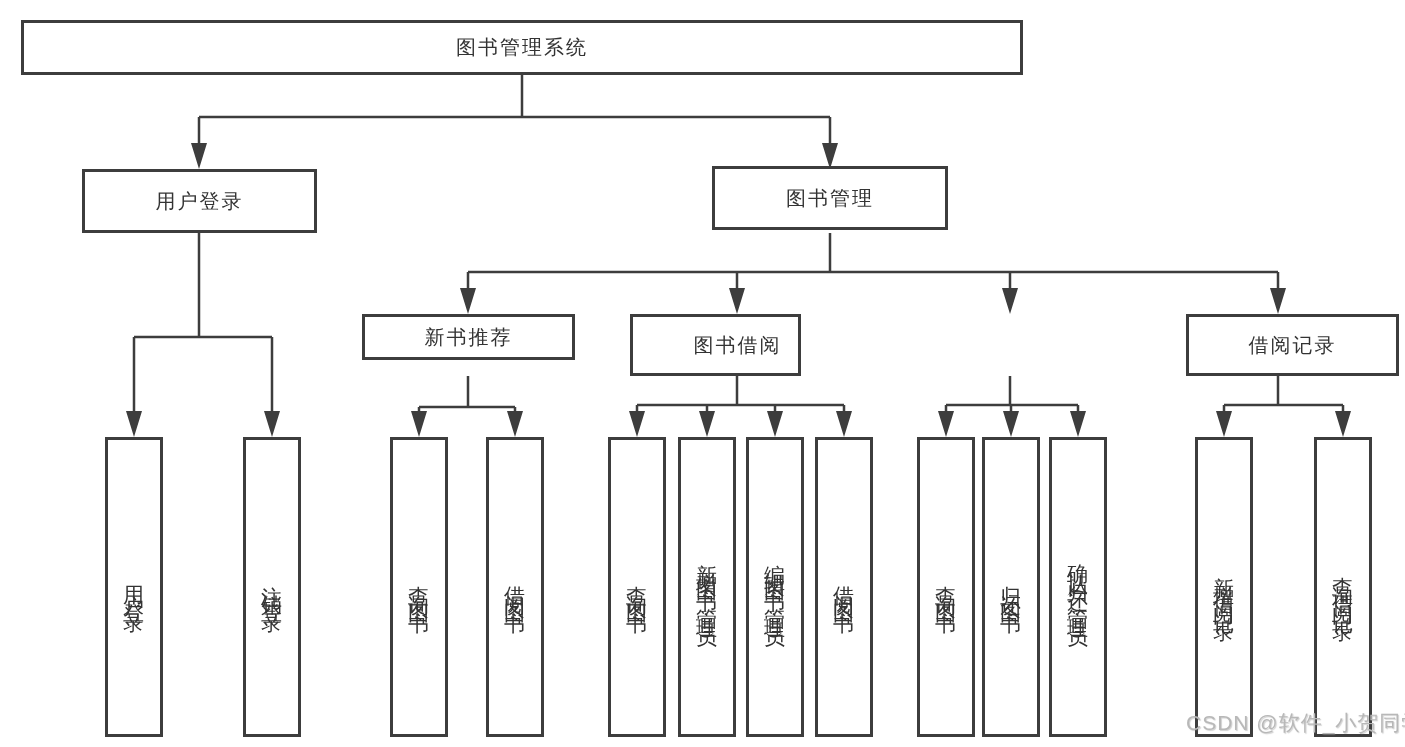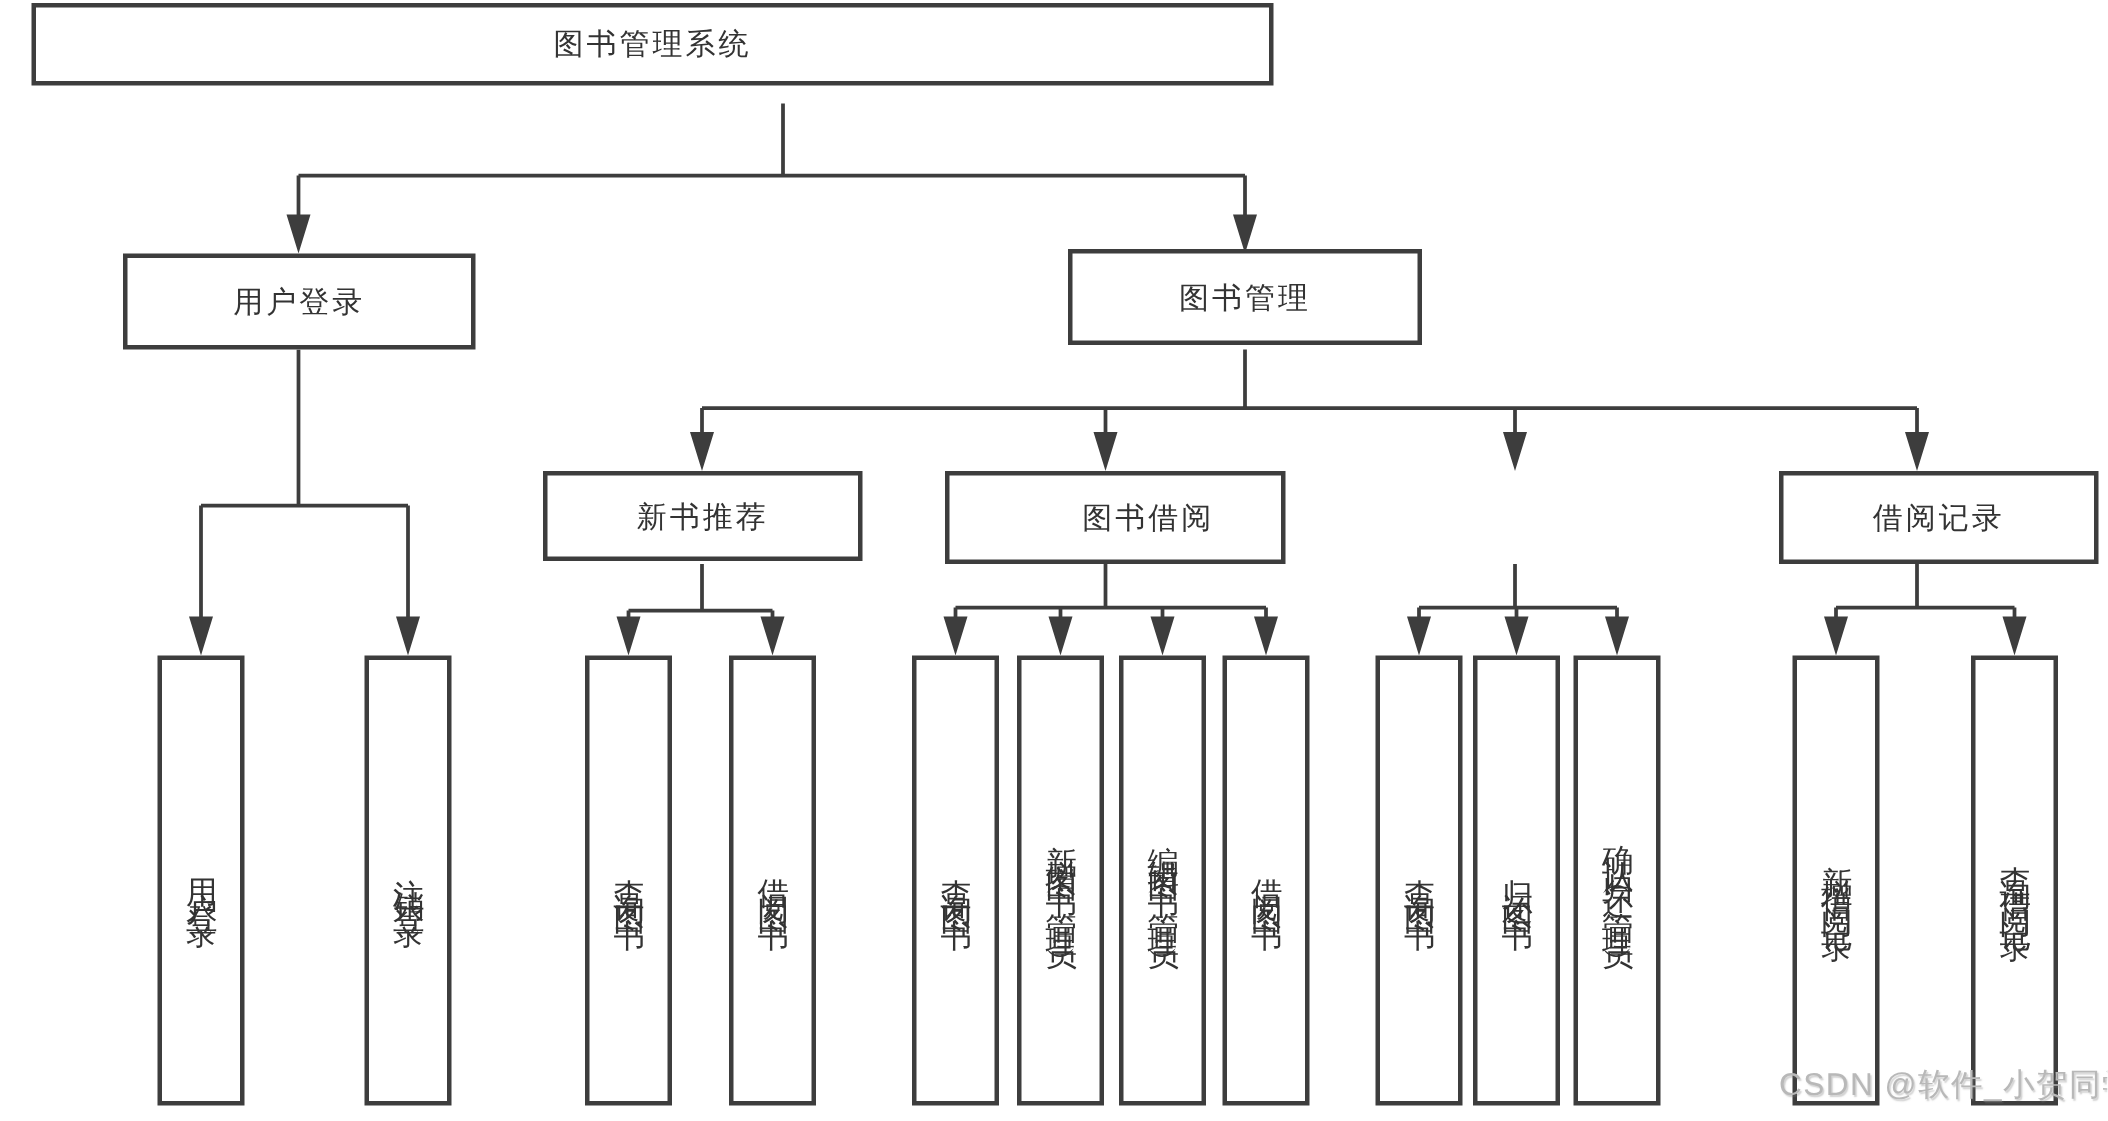--- a/index.html
+++ b/index.html
@@ -80,35 +80,35 @@
       M1002 288 L1018 288 L1010 314 Z  M1270 288 L1286 288 L1278 314 Z
       M126 411 L142 411 L134 437 Z  M264 411 L280 411 L272 437 Z
       M411 411 L427 411 L419 437 Z  M507 411 L523 411 L515 437 Z
       M629 411 L645 411 L637 437 Z  M699 411 L715 411 L707 437 Z
       M767 411 L783 411 L775 437 Z  M836 411 L852 411 L844 437 Z
       M938 411 L954 411 L946 437 Z  M1003 411 L1019 411 L1011 437 Z
       M1070 411 L1086 411 L1078 437 Z  M1216 411 L1232 411 L1224 437 Z
       M1335 411 L1351 411 L1343 437 Z"></path>
   </svg>
 
-  <div class="node h-node" style="left:21px; top:2px; width:828px; height:55px;">
+  <div class="node h-node" style="left:21px; top:20px; width:1002px; height:55px;">
     <span>图书管理系统</span>
   </div>
 
   <div class="node h-node" style="left:82px; top:169px; width:235px; height:64px;">
     <span>用户登录</span>
   </div>
   <div class="node h-node" style="left:712px; top:166px; width:236px; height:64px;">
     <span>图书管理</span>
   </div>
 
-  <div class="node h-node" style="left:362px; top:314px; width:213px; height:60px;">
+  <div class="node h-node" style="left:362px; top:314px; width:213px; height:46px;">
     <span>新书推荐</span>
   </div>
-  <div class="node h-node" style="left:630px; top:314px; width:227px; height:62px;padding-left:44px;">
+  <div class="node h-node" style="left:630px; top:314px; width:171px; height:62px;padding-left:44px;">
     <span>图书借阅</span>
   </div>
   <div class="node h-node" style="left:1172px; top:314px; width:213px; height:62px;margin-left:14px;">
     <span>借阅记录</span>
   </div>
 
   <div class="node v-node" style="left:105px; top:437px; width:58px; height:300px;">
     <span>用户登录</span>
   </div>
   <div class="node v-node" style="left:243px; top:437px; width:58px; height:300px;">

